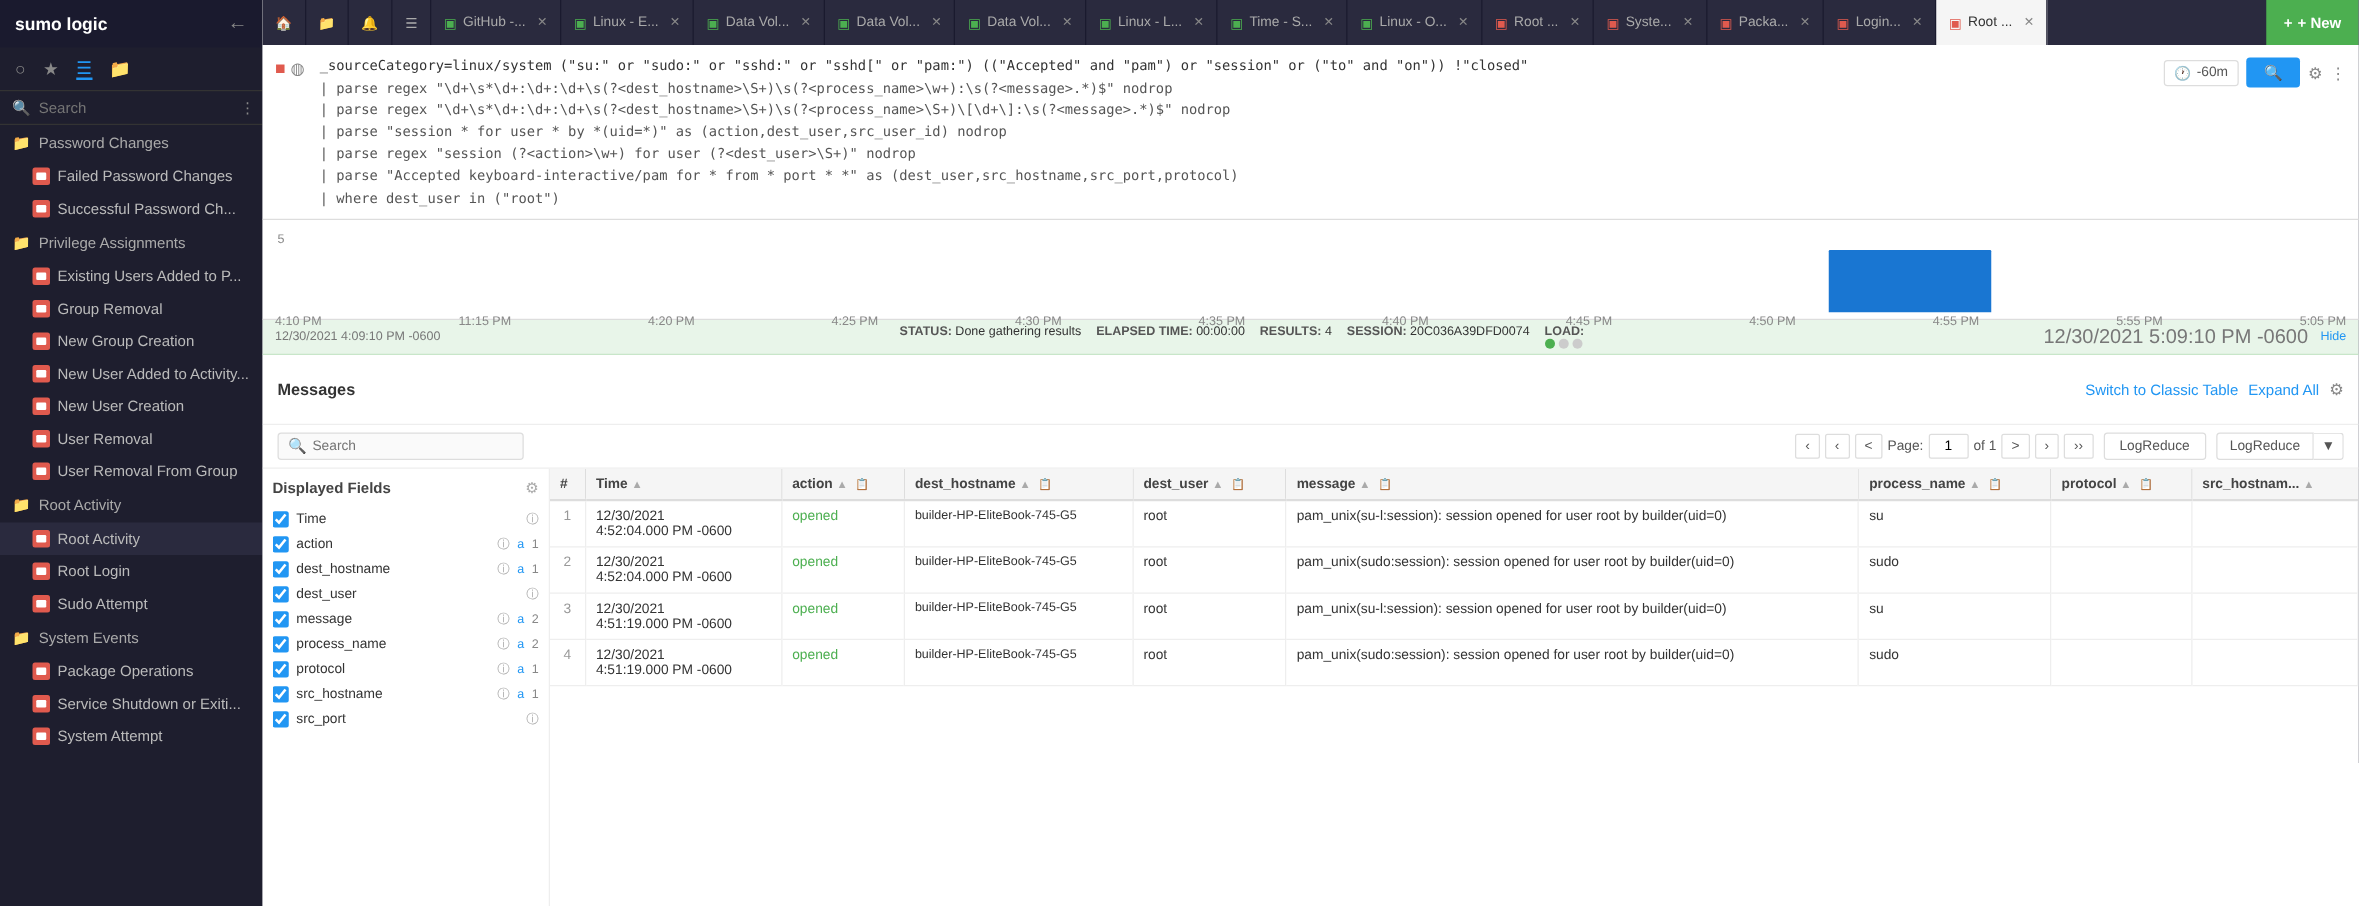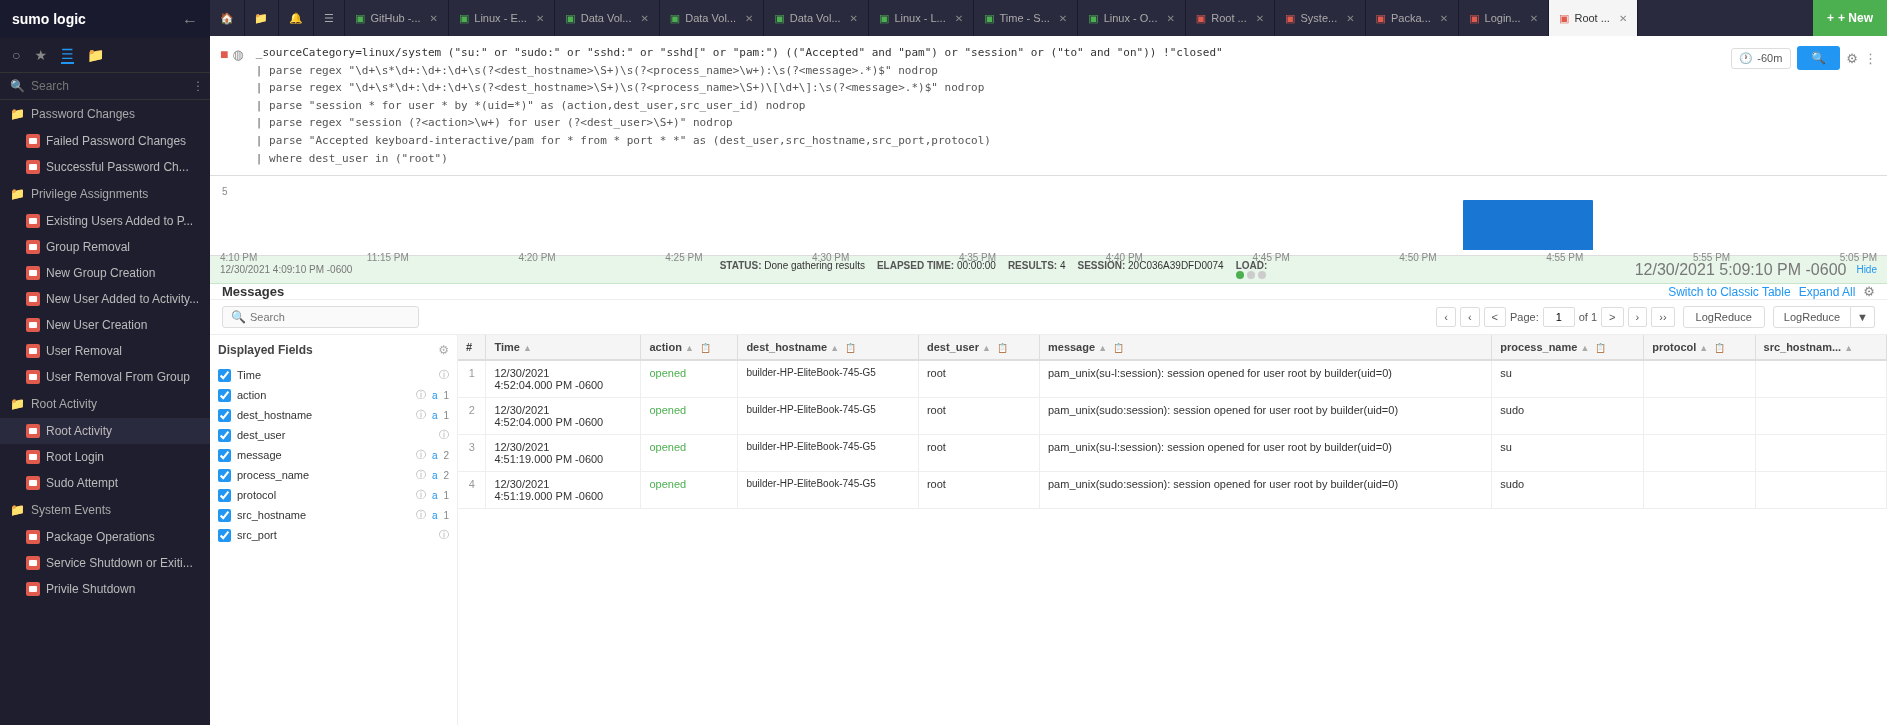--- a/index.html
+++ b/index.html
@@ -56,21 +56,21 @@
     .status-label { font-weight: bold; color: #555; }
     .status-value { color: #333; }
     .status-right { font-size: 16px; color: #777; }
     .status-dots { display: flex; gap: 3px; }
     .status-dot { width: 8px; height: 8px; border-radius: 50%; background: #4caf50; }
     .status-dot.gray { background: #ccc; }
     .hide-link { color: #2196f3; cursor: pointer; margin-left: auto; }
 
     
     .messages-area { background: #fff; flex: 1; display: flex; flex-direction: column; overflow: hidden; }
-    .messages-header { display: flex; align-items: center; padding: 0 12px; border-bottom: 1px solid #eee; gap: 20px; flex-shrink: 0; }
+    .messages-header { display: flex; align-items: center; padding: 20px 12px; border-bottom: 1px solid #eee; gap: 20px; flex-shrink: 0; }
     .messages-title { font-weight: bold; font-size: 13px; color: #333; }
     .messages-actions { margin-left: auto; display: flex; align-items: center; gap: 8px; }
     .switch-classic { color: #2196f3; cursor: pointer; font-size: 12px; }
     .expand-all { color: #2196f3; cursor: pointer; font-size: 12px; }
     .settings-icon { color: #888; cursor: pointer; font-size: 13px; }
 
     
     .messages-toolbar { display: flex; align-items: center; padding: 6px 12px; border-bottom: 1px solid #eee; gap: 8px; flex-shrink: 0; }
     .search-box { display: flex; align-items: center; border: 1px solid #ddd; border-radius: 3px; padding: 3px 8px; gap: 4px; background: #fafafa; }
     .search-box input { border: none; background: transparent; outline: none; font-size: 11px; color: #555; width: 160px; }
@@ -81,21 +81,21 @@
     .page-input { width: 32px; text-align: center; border: 1px solid #ddd; padding: 3px; font-size: 11px; border-radius: 2px; }
     .page-label { font-size: 11px; color: #555; }
     .logreducer-btn { background: #fff; border: 1px solid #ddd; padding: 4px 12px; cursor: pointer; font-size: 11px; border-radius: 3px; color: #555; }
     .logcompare-btn { background: #fff; border: 1px solid #ddd; padding: 4px 10px; cursor: pointer; font-size: 11px; border-radius: 3px 0 0 3px; color: #555; }
     .logcompare-dropdown { background: #fff; border: 1px solid #ddd; border-left: none; padding: 4px 6px; cursor: pointer; font-size: 11px; border-radius: 0 3px 3px 0; color: #555; }
 
     
     .split-view { display: flex; flex: 1; overflow: hidden; }
 
     
-    .fields-panel { width: 248px; border-right: 1px solid #eee; overflow-y: auto; flex-shrink: 0; padding: 8px; }
+    .fields-panel { width: 230px; border-right: 1px solid #eee; overflow-y: auto; flex-shrink: 0; padding: 8px; }
     .fields-panel-header { display: flex; align-items: center; justify-content: space-between; margin-bottom: 8px; }
     .fields-panel-title { font-weight: bold; font-size: 12px; color: #444; }
     .fields-panel-icon { color: #aaa; cursor: pointer; font-size: 12px; }
     .field-item { display: flex; align-items: center; gap: 6px; padding: 3px 0; }
     .field-checkbox { accent-color: #2196f3; width: 13px; height: 13px; }
     .field-name { font-size: 11px; color: #333; flex: 1; }
     .field-info { color: #aaa; font-size: 10px; cursor: pointer; }
     .field-count { font-size: 10px; color: #888; margin-left: auto; }
     .field-link { color: #2196f3; font-size: 10px; cursor: pointer; }
 
@@ -233,21 +233,21 @@
   <div class="sidebar-item">
     <div class="sidebar-item-icon">
         <div class="sidebar-item-icon-inner"></div>
       </div>
     <span>Service Shutdown or Exiti...</span>
   </div>
   <div class="sidebar-item">
     <div class="sidebar-item-icon">
         <div class="sidebar-item-icon-inner"></div>
       </div>
-    <span>Privile Shutdown</span>
+    <span>System Attempt</span>
   </div>
 </div>
 
 <div class="main">
 
   <div class="tab-bar">
     <div class="tab" style="padding:0 10px;">🏠</div>
     <div class="tab" style="padding:0 10px;">📁</div>
     <div class="tab" style="padding:0 10px;">🔔</div>
     <div class="tab" style="padding:0 10px;">☰</div>

